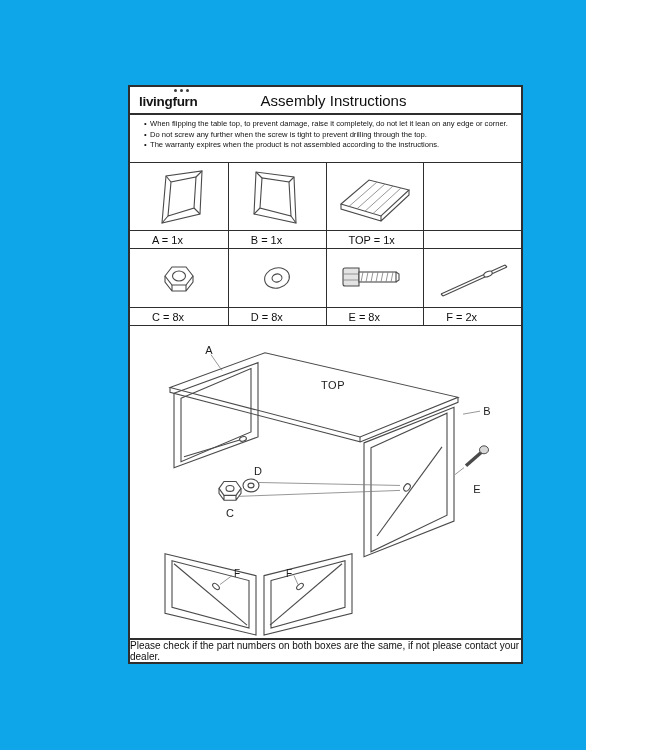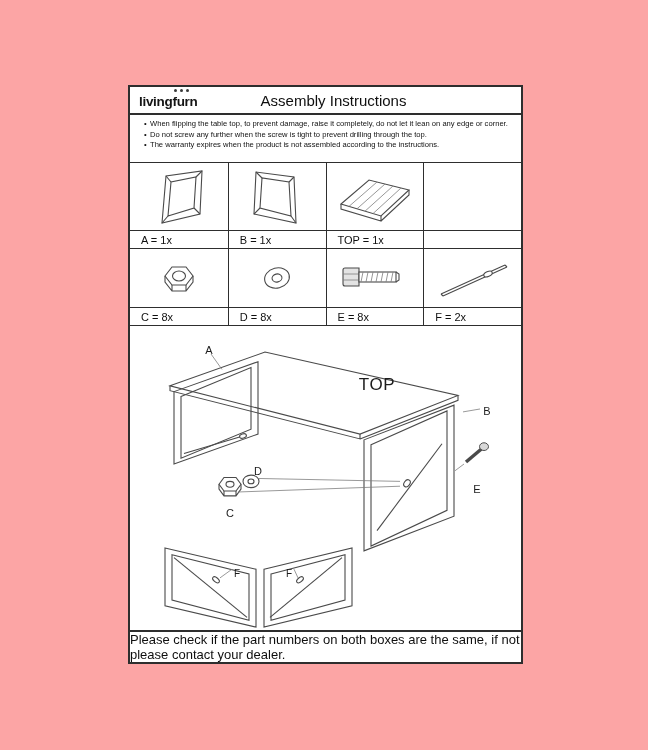--- a/index.html
+++ b/index.html
@@ -1,18 +1,18 @@
 <!DOCTYPE html>
 <html><head>
 <meta charset="utf-8">
 <style>
   * { margin:0; padding:0; box-sizing:border-box; }
   html,body { background:#fff; }
   body { width:650px; height:750px; font-family:"Liberation Sans", sans-serif; color:#111; }
-  .canvas { position:relative; width:648px; height:750px; background:#fca5a5; overflow:hidden; }
+  .canvas { position:relative; width:586px; height:750px; background:#0ea5e9; overflow:hidden; }
 
   .sheet { position:absolute; left:128px; top:85px; width:395px; height:579px;
            border:2px solid #2e2e2e; background:#fff; display:flex; flex-direction:column; }
 
   
   .header { position:relative; flex:0 0 28px; border-bottom:2px solid #2e2e2e; }
   .logo { position:absolute; left:9px; top:7px; font-weight:bold; font-size:13.5px; letter-spacing:-0.3px; color:#151515; }
   .logo-dots { position:absolute; left:44px; top:2px; display:flex; gap:3px; }
   .logo-dots i { width:3px; height:3px; border-radius:50%; background:#3a3a3a; display:block; }
   .title { position:absolute; left:0; right:0; top:5px; text-align:center; font-size:15px; color:#0f0f0f;padding-left:16px; }
@@ -20,33 +20,33 @@
   
   .notes { flex:0 0 48px; border-bottom:1.5px solid #2e2e2e; padding:4px 5px 0 13px; }
   .note { font-size:7.6px; line-height:10.6px; color:#111; padding-left:7px; position:relative; }
   .note::before { content:"•"; position:absolute; left:1px; top:0; font-size:7.6px; }
 
   
   .parts { flex:0 0 auto; display:grid; grid-template-columns:1fr 1fr 1fr 1fr; grid-template-rows:67px 19px 58px 19px; }
   .pcell { border-left:1.5px solid #2e2e2e; display:flex; align-items:center; justify-content:center; overflow:hidden; }
   .pcell.c0 { border-left:none; }
   .plabel { border-left:1.5px solid #2e2e2e; border-top:1.5px solid #2e2e2e; border-bottom:1.5px solid #2e2e2e;
-            font-size:11px; display:flex; align-items:center; padding-left:11px; color:#0f0f0f; }
+            font-size:11px; display:flex; align-items:center; padding-left:22px; color:#0f0f0f; }
   .plabel.c0 { border-left:none; }
 
   
   .diagram { flex:1 1 auto; position:relative; overflow:hidden; }
   .diagram svg.main { position:absolute; left:0; top:0; width:100%; height:100%; }
   .dlabel { position:absolute; transform:translate(-50%,-50%); font-size:11px; color:#1c1c1c; }
-  .dlabel.top { font-size:17px; letter-spacing:0.6px;margin-left:44px; }
+  .dlabel.top { font-size:11px; letter-spacing:0.6px; }
   .dlabel.f { font-size:10px; }
 
   
   .footer { flex:0 0 21px; border-top:2px solid #2e2e2e; display:flex; align-items:center; justify-content:center;
-            font-size:13px; color:#0f0f0f; }
+            font-size:10px; color:#0f0f0f; }
 
   .ln { stroke:#4a4a4a; stroke-width:1.1; fill:none; }
   .lnf { stroke:#4a4a4a; stroke-width:1.1; fill:#fff; }
   .thin { stroke:#7d7d7d; stroke-width:0.8; fill:none; }
 </style>
 </head>
 <body>
 
 <div class="canvas">
   <div class="sheet">

